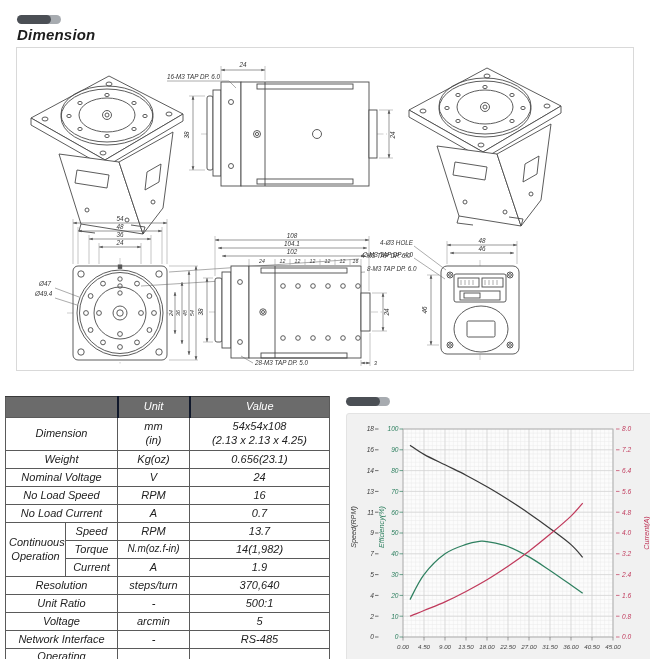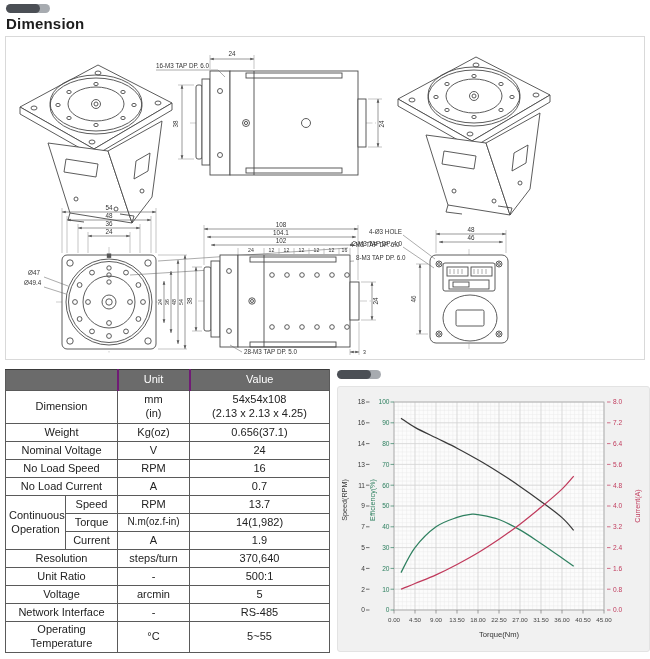--- a/index.html
+++ b/index.html
@@ -1,31 +1,31 @@
 <!DOCTYPE html>
 <html><head>
 <meta charset="utf-8">
 <style>
   html,body{margin:0;padding:0;background:#fff;}
   body{width:650px;height:659px;font-family:"Liberation Sans",sans-serif;color:#222;position:relative;overflow:hidden;}
-  .sec{margin:0;}
+  .sec{margin:11px;font-style:italic;}
   .sec-head{padding:4px 6px 2px 6px;}
   .badge{position:relative;width:46px;height:9px;margin-bottom:2px;}
   .badge .b-dark{position:absolute;left:0;top:0;width:34px;height:9px;background:#4b4f55;border-radius:5px;}
   .badge .b-light{position:absolute;left:26px;top:0;width:18px;height:9px;background:#a7abb0;border-radius:5px;z-index:-0;}
   .sec-title{font-size:15px;font-weight:bold;margin:0;color:#1d1d1d;letter-spacing:.2px;}
   .dim-panel{margin:2px 5px 0 5px;border:1px solid #d9d9d9;background:#fff;}
   .bottom{display:flex;align-items:flex-start;margin-top:6px;}
   .data-sec{width:327px;margin-left:5px;}
   .perf-sec{width:313px;margin-left:5px;}
   
   table.spec{border-collapse:collapse;width:325px;font-size:11px;table-layout:fixed;margin-top:3px;}
   table.spec td,table.spec th{border:1px solid #5a5a5a;padding:1px 3px;text-align:center;vertical-align:middle;line-height:1.25;}
   table.spec th{background:#6b6b6b;color:#fff;font-weight:normal;height:18px;border-top-color:#3a3a3a;}
-  table.spec th.sep{border-left:2px solid #701a75;}
+  table.spec th.sep{border-left:2px solid #0f172a;}
   td.lab{text-align:left;padding-left:6px;}
   td.sub{text-align:left;padding-left:5px;}
   tr.r{height:18px;}
   tr.r2{height:33px;}
   .cw-label{width:60px;}
   .cw-sub{width:52px;}
   .cw-unit{width:72px;}
   
   .perf-panel{margin-top:3px;background:#f1f1f1;border:1px solid #e3e3e3;border-radius:3px;padding:1px 0;}
   
@@ -339,21 +339,21 @@
           <div>(in)</div>
         </td>
         <td>
           <div>54x54x108</div>
           <div>(2.13 x 2.13 x 4.25)</div>
         </td>
       </tr>
       <tr class="r">
         <td colspan="2" class="lab">Weight</td>
         <td>Kg(oz)</td>
-        <td>0.656(37.1)</td>
+        <td>0.656(23.1)</td>
       </tr>
       <tr class="r">
         <td colspan="2" class="lab">Nominal Voltage</td>
         <td>V</td>
         <td>24</td>
       </tr>
       <tr class="r">
         <td colspan="2" class="lab">No Load Speed</td>
         <td>RPM</td>
         <td>16</td>

